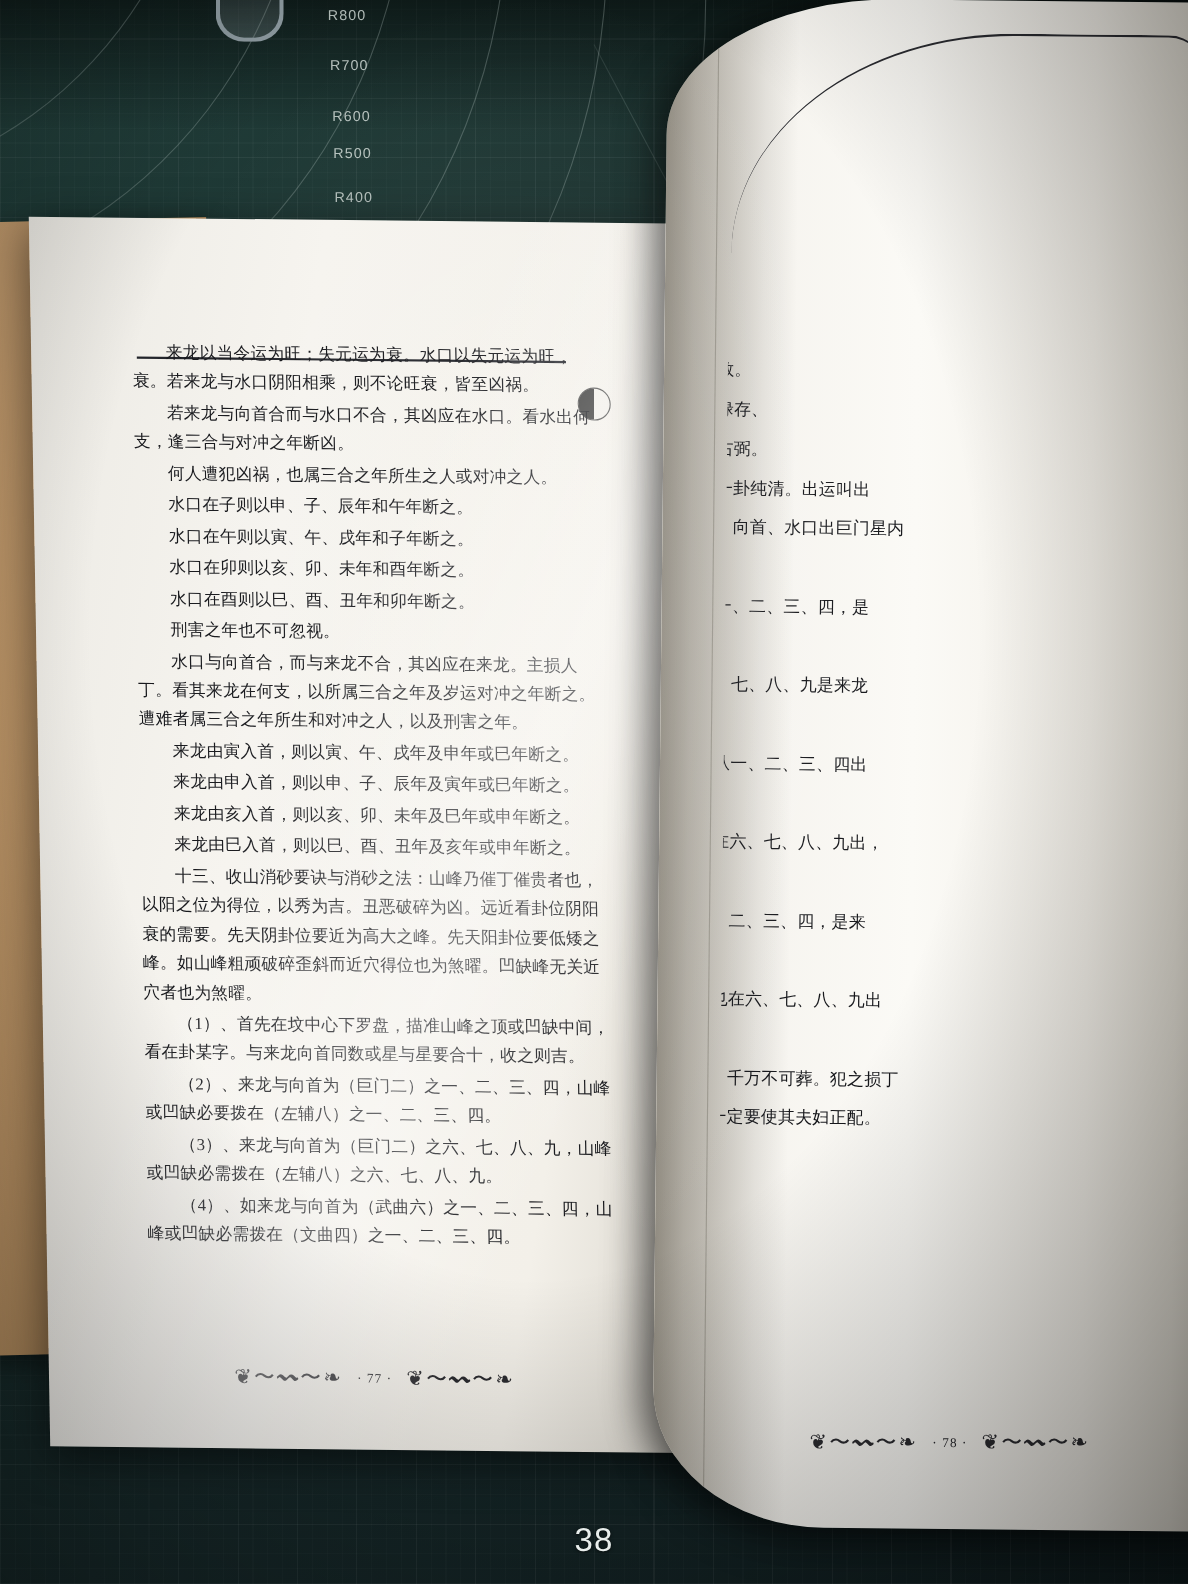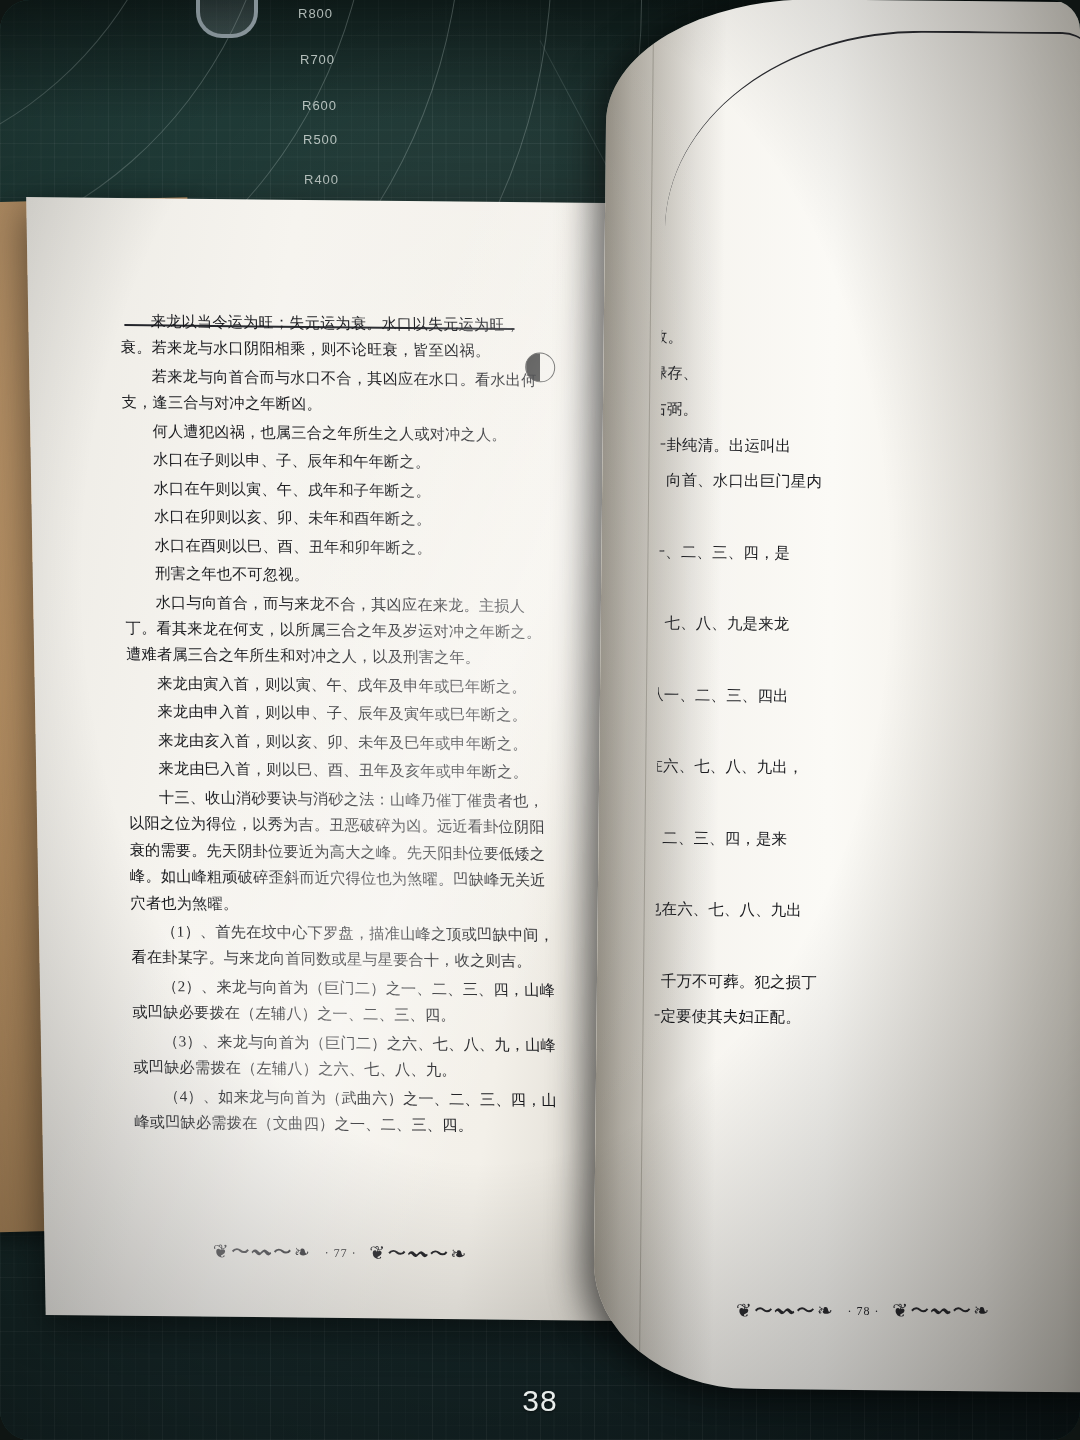--- a/index.html
+++ b/index.html
@@ -7,21 +7,20 @@
     padding: 0;
     background: #0f1513;
   }
   #scene {
     position: relative;
     width: 1080px;
     height: 1440px;
     overflow: hidden;
     font-family: "Liberation Serif", serif;
     background: #1d3330;
-    border-radius: 30px;
   }
 
   
   .mat {
     position: absolute;
     inset: 0;
     background:
       linear-gradient(135deg, #22403c 0%, #1b322f 30%, #17292a 60%, #101d1f 100%);
   }
   .mat-grid {

